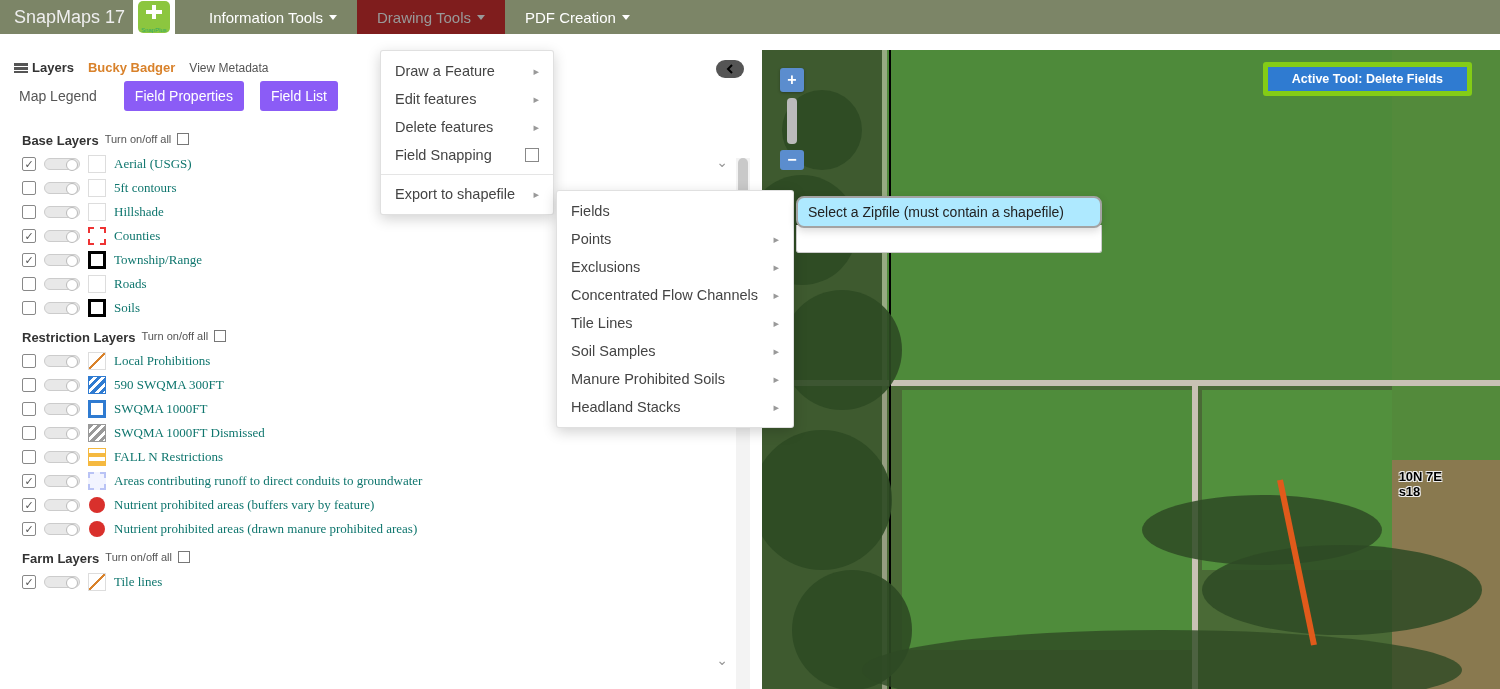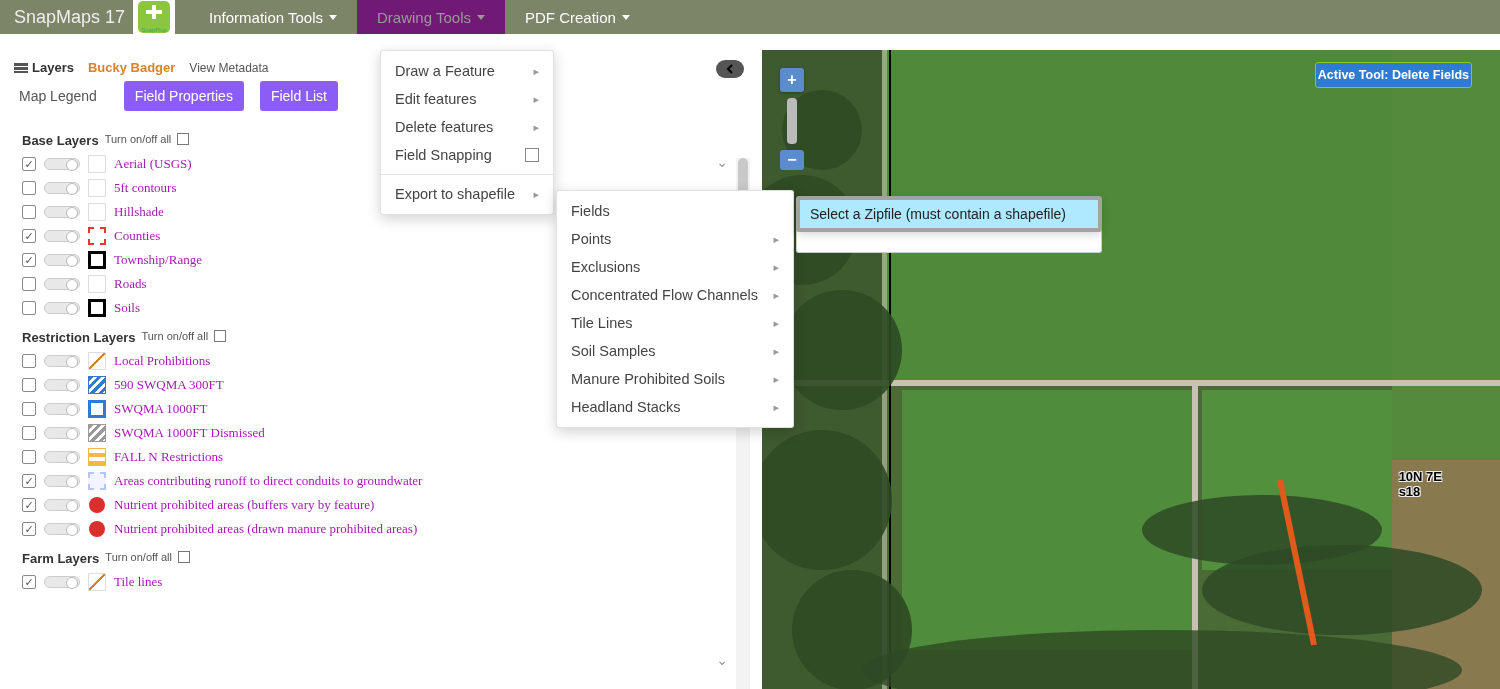--- a/index.html
+++ b/index.html
@@ -5,21 +5,21 @@
   * { box-sizing: border-box; margin: 0; padding: 0; }
   html, body { width: 1500px; height: 689px; font-family: "Helvetica Neue", Arial, sans-serif; font-size: 14px; color: #333; overflow: hidden; }
   body { background: #fff; position: relative; }
 
   
   .navbar { display: flex; align-items: stretch; height: 34px; background: #7c8567; color: #fff; }
   .brand { display: flex; align-items: center; padding: 0 14px; font-size: 18px; color: #eee; gap: 8px; }
   .brand-logo { width: 42px; height: 42px; background: #fff; border-radius: 4px; display: flex; align-items: center; justify-content: center; position: relative; }
   .brand-logo svg { width: 36px; height: 36px; }
   .nav-item { display: flex; align-items: center; padding: 0 20px; color: #fff; font-size: 15px; cursor: pointer; }
-  .nav-item.active { background: #701a75; color: #999; }
+  .nav-item.active { background: #7f1d1d; color: #999; }
   .caret { margin-left: 6px; width: 0; height: 0; border-left: 4px solid transparent; border-right: 4px solid transparent; border-top: 5px solid currentColor; }
 
   
   .content { position: absolute; top: 50px; left: 0; right: 0; bottom: 0; }
   .sidebar { position: absolute; top: 0; left: 0; bottom: 0; width: 762px; background: #fff; overflow: hidden; }
   .mapview { position: absolute; top: 0; left: 762px; right: 0; bottom: 0; background: #3b5a2a; }
 
   
   .sb-header { display: flex; align-items: center; gap: 14px; padding: 10px 14px 6px 14px; font-size: 13px; }
   .sb-header .layers-label { font-weight: bold; color: #333; display: inline-flex; align-items: center; gap: 4px; }
@@ -30,21 +30,21 @@
   .sb-tabs { display: flex; align-items: center; gap: 16px; padding: 0 8px 8px 8px; }
   .sb-tab { padding: 6px 10px; background: #fff; color: #444; border: 1px solid transparent; border-radius: 3px; cursor: pointer; font-size: 14px; }
   .sb-tab.pill { background: #8b5cf6; color: #fff; }
   .sb-tab.plain { color: #555; }
 
   .legend { padding: 4px 12px 12px 22px; font-size: 13px; overflow-y: auto; }
   .section-head { display: flex; align-items: flex-start; gap: 6px; margin-top: 10px; margin-bottom: 4px; font-weight: bold; color: #333; }
   .section-sub { font-weight: normal; font-size: 11px; color: #555; }
   .section-chk { width: 12px; height: 12px; border: 1px solid #777; background: #fff; }
 
-  .layer-row { display: flex; align-items: center; gap: 8px; padding: 3px 0; font-family: Georgia, serif; color: #a21caf; }
+  .layer-row { display: flex; align-items: center; gap: 8px; padding: 3px 0; font-family: Georgia, serif; color: #0f766e; }
   .chk { width: 14px; height: 14px; border: 1px solid #888; border-radius: 2px; background: #fff; display: flex; align-items:center; justify-content:center; font-size: 11px; color: #555; line-height:1; flex-shrink:0;}
   .chk.on::before { content: "✓"; }
   .slider { width: 36px; height: 12px; background: #e8e8e8; border: 1px solid #ccc; border-radius: 7px; position: relative; flex-shrink:0;}
   .slider::after { content:""; position:absolute; right:1px; top:0px; width:10px; height:10px; background:#fff; border:1px solid #bbb; border-radius:50%; }
   .swatch { width: 18px; height: 18px; border: 1px solid #888; flex-shrink:0; display:flex; align-items:center; justify-content:center; }
   .swatch.blank { border: 1px solid #ddd; background:#fff; }
   .swatch.counties { border: 2px dashed #e33; background:#fff; }
   .swatch.township { border: 3px solid #000; background:#fff; }
   .swatch.soils { border: 3px solid #000; background:#fff; }
   .swatch.local-proh { background: linear-gradient(135deg, transparent 45%, #d9822b 45%, #d9822b 55%, transparent 55%); border:1px solid #ddd;}
@@ -64,30 +64,30 @@
   .acc-toggle { position:absolute; right:34px; color:#999; font-size:14px; cursor:pointer; }
 
   
   .menu { position: absolute; background: #fff; border: 1px solid rgba(0,0,0,0.12); box-shadow: 0 4px 14px rgba(0,0,0,0.18); border-radius: 3px; padding: 6px 0; min-width: 170px; z-index: 50; }
   .menu-item { padding: 6px 14px; font-size: 14.5px; color: #444; display:flex; align-items:center; justify-content:space-between; cursor:pointer; white-space: nowrap;}
   .menu-divider { height:1px; background:#e5e5e5; margin:5px 0; }
   .sub-caret { color:#999; font-size:11px; margin-left:10px;}
   .menu-check { width:14px; height:14px; border:1px solid #888; margin-left:8px; display:inline-block;}
 
   
-  .callout { position:absolute; background:#aee9ff; border:4px solid #a3a3a3; border-radius:3px; padding:6px 10px; font-size:14px; color:#222; box-shadow:0 3px 8px rgba(0,0,0,0.15); z-index:60; }
+  .callout { position:absolute; background:#aee9ff; border:2px solid #a3a3a3; border-radius:8px; padding:6px 10px; font-size:14px; color:#222; box-shadow:0 3px 8px rgba(0,0,0,0.15); z-index:60; }
   .callout-white { position:absolute; background:#fff; border:1px solid #ccc; border-top:none; border-radius:0 0 3px 3px; height:28px; z-index:59; }
 
   
   .map-aerial { position:absolute; inset:0; }
   .zoom-ctrl { position:absolute; top:18px; left:18px; width:24px; display:flex; flex-direction:column; align-items:center; gap:4px; z-index:20;}
   .zoom-btn { width:24px; height:24px; background:#5b8dce; color:#fff; border-radius:3px; display:flex; align-items:center; justify-content:center; font-size:16px; font-weight:bold; box-shadow:0 1px 3px rgba(0,0,0,0.3); cursor:pointer;}
   .zoom-track { width:10px; height:46px; background:#bbb; border-radius:4px; margin:2px 0;}
   .zoom-minus { width:24px; height:20px; background:#5b8dce; color:#fff; border-radius:3px; display:flex; align-items:center; justify-content:center; font-size:16px; font-weight:bold; cursor:pointer;}
-  .active-tool { position:absolute; top:12px; right:28px; background:#2f7bd1; color:#fff; font-weight:600; font-size:12.5px; padding:5px 2px; border-radius:3px; border:1px solid #84cc16; z-index:20; white-space:nowrap;}
+  .active-tool { position:absolute; top:12px; right:28px; background:#2f7bd1; color:#fff; font-weight:600; font-size:12.5px; padding:5px 24px; border-radius:3px; border:5px solid #84cc16; z-index:20; white-space:nowrap;}
   .map-label { position:absolute; right:58px; top:420px; color:#000; font-family: Arial; font-size:13px; font-weight:bold; text-shadow: -1px -1px 0 #eee, 1px -1px 0 #eee, -1px 1px 0 #eee, 1px 1px 0 #eee; line-height:1.15; z-index:15;} 
   .panel-scroll { position:absolute; top:108px; bottom:0; right:12px; width:14px; background:#f3f3f3;}
   .panel-scroll-thumb { position:absolute; left:2px; width:10px; background:#c9c9c9; border-radius:5px;}
 </style>
 </head>
 <body>
 
 <div class="navbar">
   <div class="brand">
     <span>SnapMaps 17</span>

